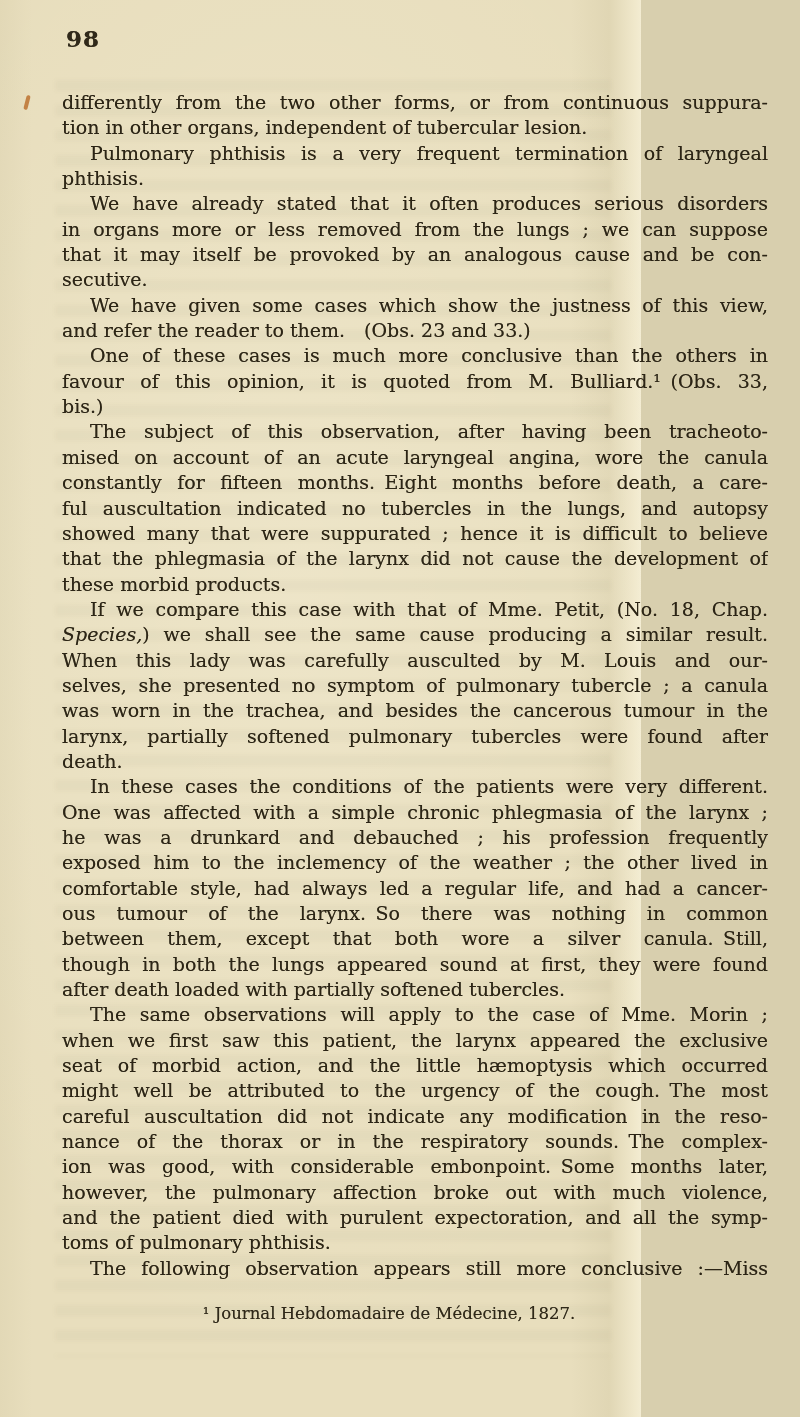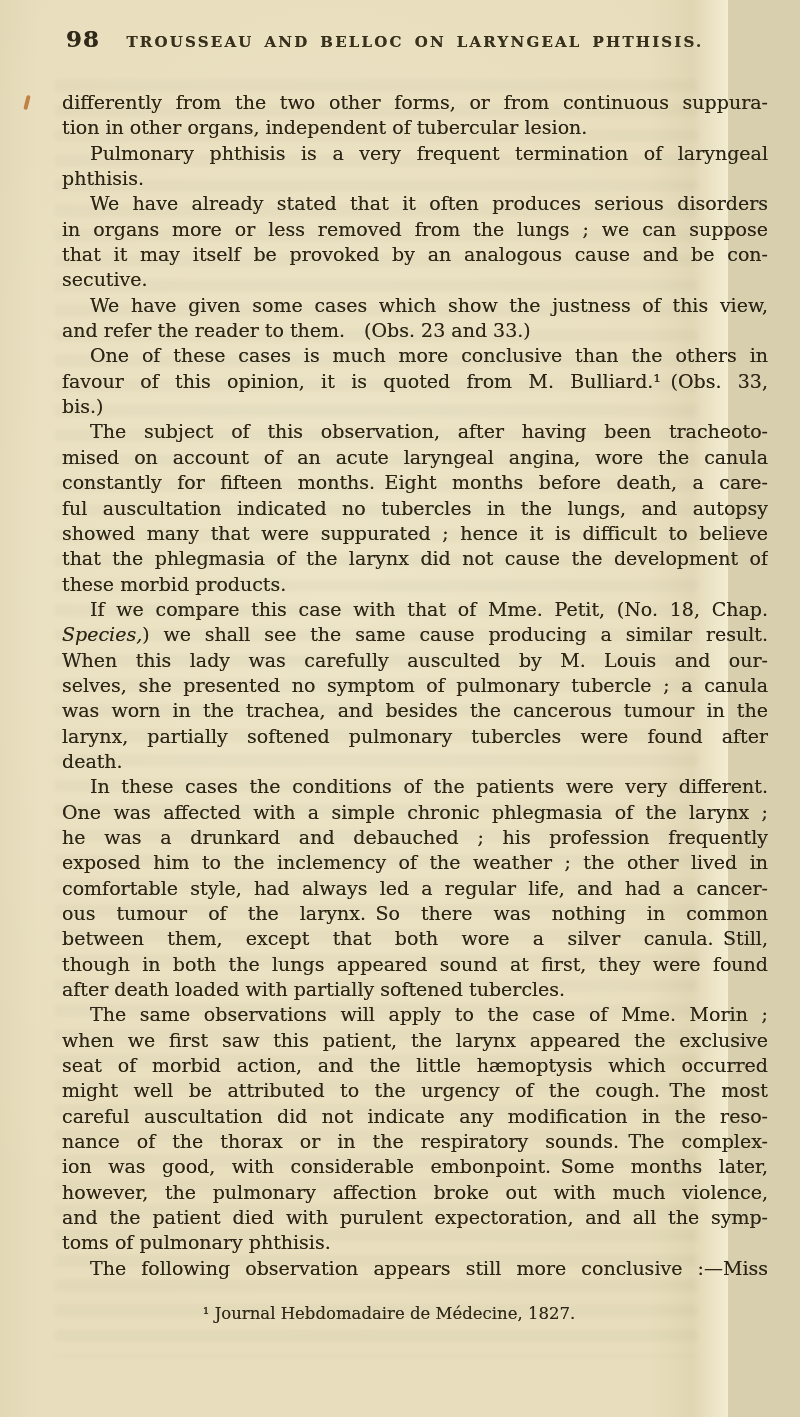--- a/index.html
+++ b/index.html
@@ -3,21 +3,21 @@
 <meta charset="utf-8">
 <style>
   html, body { margin: 0; padding: 0; }
   body {
     width: 800px; height: 1417px;
     overflow: hidden;
     background: #d8cfae;
   }
   .page {
     position: relative;
-    width: 728px; height: 1417px;
+    width: 641px; height: 1417px;
     background-color: #e8debd;
     background-image:
       radial-gradient(115% 90% at 46% 42%, rgba(255,252,238,0.22) 0%, rgba(255,252,238,0.0) 62%),
       linear-gradient(90deg, #e2d8b6 0%, #e8debd 5%, #e8debd 89%, #e0d6b4 95%, #f0e8cb 99%, #f3ecd2 100%),
       linear-gradient(180deg, rgba(120,110,75,0.10) 0%, rgba(120,110,75,0.0) 8%, rgba(120,110,75,0.0) 92%, rgba(120,110,75,0.07) 100%);
     font-family: "DejaVu Serif", "Liberation Serif", serif;
     color: #2b2415;
   }
   
   .page::after {
@@ -74,21 +74,20 @@
     transform: rotate(14deg);
     opacity: 0.85;
   }
 </style>
 </head>
 <body>
 
 <div class="page">
   <div class="fleck"></div>
   <div class="pgnum">98</div>
-  <div class="runtitle">TROUSSEAU AND BELLOC ON LARYNGEAL PHTHISIS.</div>
   <div class="bodytext">
       <div class="line">differently from the two other forms, or from continuous suppura-</div>
       <div class="line nj">tion in other organs, independent of tubercular lesion.</div>
       <div class="line ind">Pulmonary phthisis is a very frequent termination of laryngeal</div>
       <div class="line nj">phthisis.</div>
       <div class="line ind">We have already stated that it often produces serious disorders</div>
       <div class="line">in organs more or less removed from the lungs&nbsp;; we can suppose</div>
       <div class="line">that it may itself be provoked by an analogous cause and be con-</div>
       <div class="line nj">secutive.</div>
       <div class="line ind">We have given some cases which show the justness of this view,</div>

